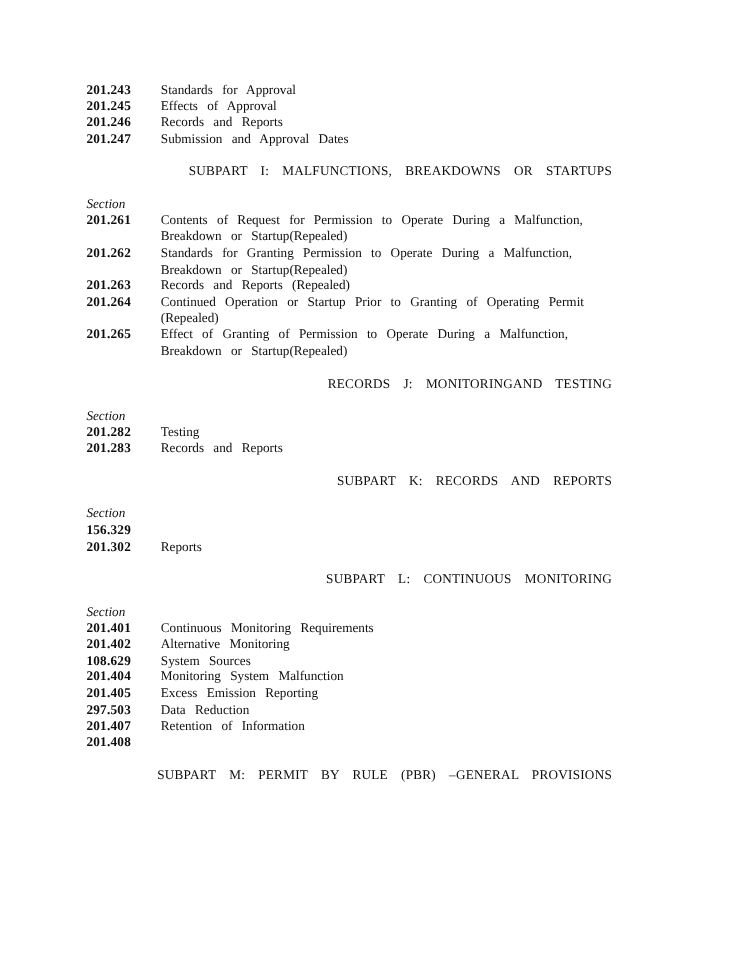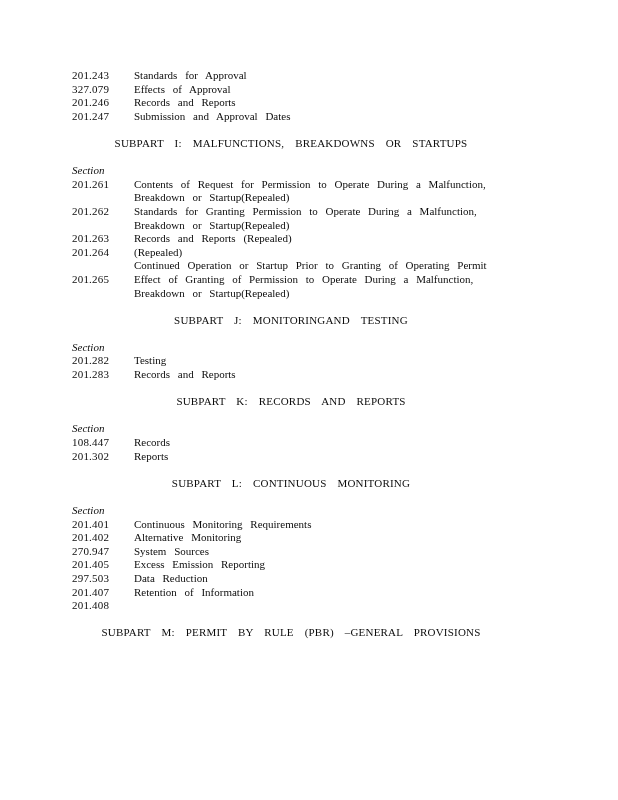--- a/index.html
+++ b/index.html
@@ -24,27 +24,28 @@
     font-size: 11px;
     line-height: 13.6px;
   }
   .entry {
     display: flex;
     align-items: flex-start;
   }
   .entry .num {
     flex: 0 0 62px;
     letter-spacing: 0.2px;
+    font-weight: bold;
   }
   .entry .lines {
     flex: 1 1 auto;
     word-spacing: 5px;
   }
   .heading {
-    text-align: center;
+    text-align: right;
     margin: 13.6px 0;
     word-spacing: 8px;
     letter-spacing: 0.2px;
     white-space: nowrap;
   }
   .label {
     word-spacing: normal;
     font-style: italic;
   }
 </style>
@@ -53,21 +54,21 @@
 
 <div class="page">
   <div class="content">
       <div class="entry">
     <div class="num">201.243</div>
     <div class="lines">
           <div>Standards for Approval</div>
         </div>
   </div>
       <div class="entry">
-    <div class="num">327.079</div>
+    <div class="num">201.245</div>
     <div class="lines">
           <div>Effects of Approval</div>
         </div>
   </div>
       <div class="entry">
     <div class="num">201.246</div>
     <div class="lines">
           <div>Records and Reports</div>
         </div>
   </div>
@@ -95,52 +96,49 @@
   </div>
       <div class="entry">
     <div class="num">201.263</div>
     <div class="lines">
           <div>Records and Reports (Repealed)</div>
         </div>
   </div>
       <div class="entry">
     <div class="num">201.264</div>
     <div class="lines">
+          <div>Continued Operation or Startup Prior to Granting of Operating Permit</div>
           <div>(Repealed)</div>
-          <div>Continued Operation or Startup Prior to Granting of Operating Permit</div>
         </div>
   </div>
       <div class="entry">
     <div class="num">201.265</div>
     <div class="lines">
           <div>Effect of Granting of Permission to Operate During a Malfunction,</div>
           <div>Breakdown or Startup(Repealed)</div>
         </div>
   </div>
-      <div class="heading">SUBPART J: MONITORINGAND TESTING</div>
+      <div class="heading">RECORDS J: MONITORINGAND TESTING</div>
       <div class="label">Section</div>
       <div class="entry">
     <div class="num">201.282</div>
     <div class="lines">
           <div>Testing</div>
         </div>
   </div>
       <div class="entry">
     <div class="num">201.283</div>
     <div class="lines">
           <div>Records and Reports</div>
         </div>
   </div>
       <div class="heading">SUBPART K: RECORDS AND REPORTS</div>
       <div class="label">Section</div>
       <div class="entry">
-    <div class="num">108.447</div>
-    <div class="lines">
-          <div>Records</div>
-        </div>
+    <div class="num">156.329</div>
   </div>
       <div class="entry">
     <div class="num">201.302</div>
     <div class="lines">
           <div>Reports</div>
         </div>
   </div>
       <div class="heading">SUBPART L: CONTINUOUS MONITORING</div>
       <div class="label">Section</div>
       <div class="entry">
@@ -149,23 +147,29 @@
           <div>Continuous Monitoring Requirements</div>
         </div>
   </div>
       <div class="entry">
     <div class="num">201.402</div>
     <div class="lines">
           <div>Alternative Monitoring</div>
         </div>
   </div>
       <div class="entry">
-    <div class="num">270.947</div>
+    <div class="num">108.629</div>
     <div class="lines">
           <div>System Sources</div>
+        </div>
+  </div>
+      <div class="entry">
+    <div class="num">201.404</div>
+    <div class="lines">
+          <div>Monitoring System Malfunction</div>
         </div>
   </div>
       <div class="entry">
     <div class="num">201.405</div>
     <div class="lines">
           <div>Excess Emission Reporting</div>
         </div>
   </div>
       <div class="entry">
     <div class="num">297.503</div>

